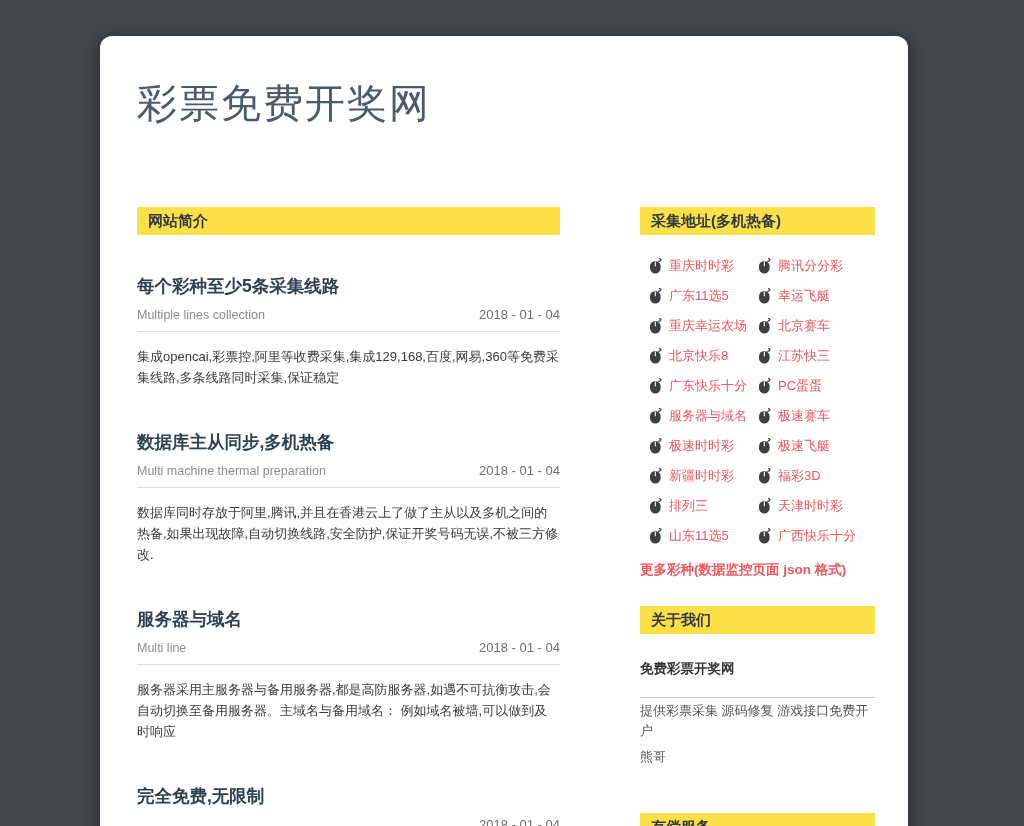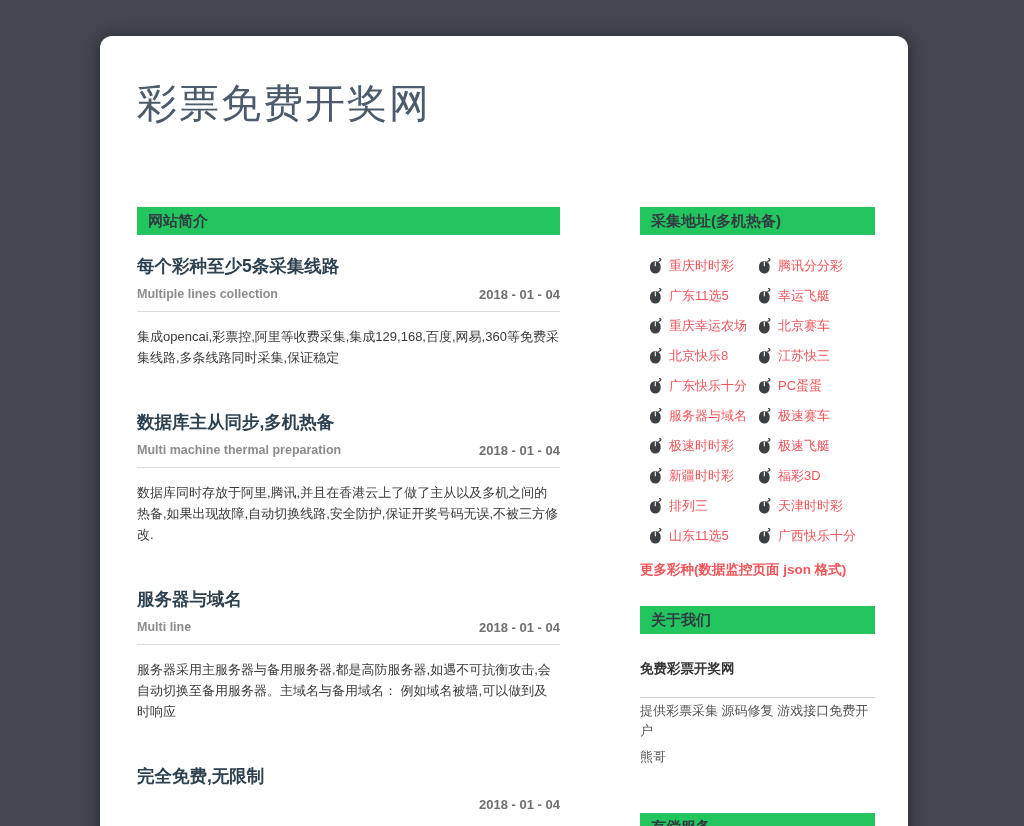--- a/index.html
+++ b/index.html
@@ -29,42 +29,41 @@
     margin-top: 14px;
   }
   .columns {
     display: flex;
     justify-content: space-between;
     margin-top: 76px;
   }
   .col-left { width: 423px; }
   .col-right { width: 235px; }
   .section-bar {
-    background: #22c55e;
+    background: #fde047;
     color: #313b41;
     font-size: 15px;
     font-weight: bold;
     padding: 5px 11px 6px 11px;
     line-height: 17px;
   }
   
-  .article { margin-top: 19px; margin-bottom: 42px; }
+  .article { margin-top: 39px; margin-bottom: 42px; }
   .article-title {
     font-size: 17.5px;
     font-weight: bold;
     color: #2d4150;
     margin-bottom: 9px;
   }
   .article-meta {
     display: flex;
     justify-content: space-between;
-    align-items: flex-start;
+    align-items: center;
     border-bottom: 1px solid #dcdcdc;
     padding-bottom: 9px;
-    font-weight: bold;
   }
   .article-meta.stacked {
     display: block;
     padding-bottom: 9px;
   }
   .article-meta.stacked .article-date { display: block; text-align: right; margin-bottom: 6px; }
   .article-subtitle { font-size: 12.5px; color: #8c8c8c; }
   .article-date { font-size: 13px; color: #6f6f6f; }
   .article-body {
     margin-top: 14px;

